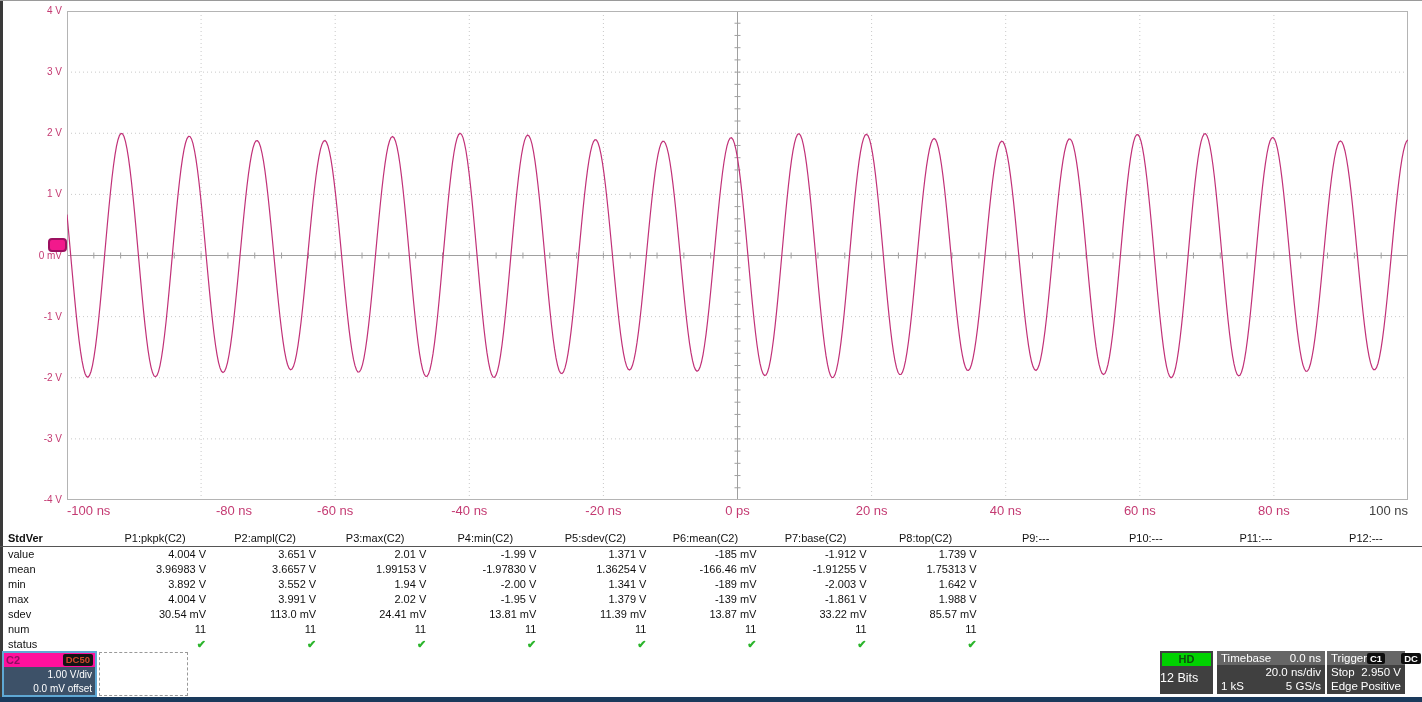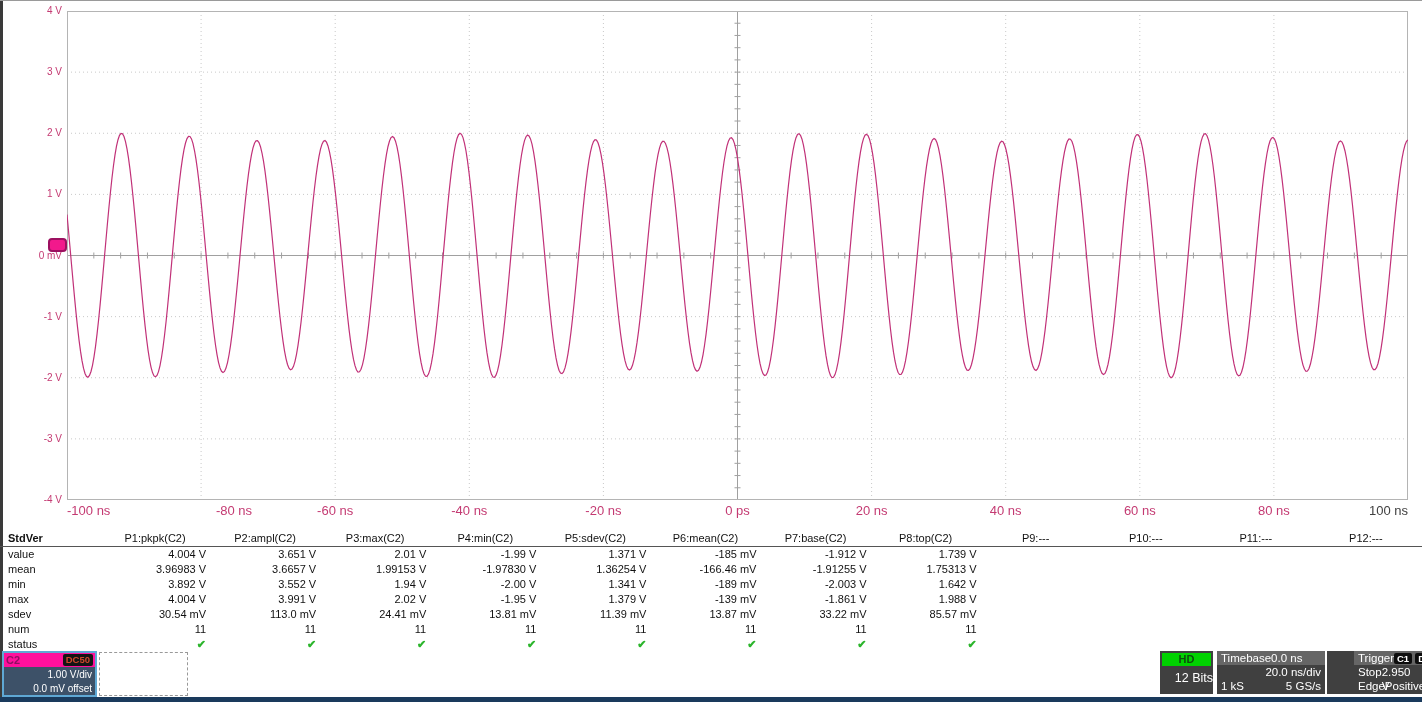--- a/index.html
+++ b/index.html
@@ -39,28 +39,28 @@
   .ch-body { color:#ffffff; font-size:10px; text-align:right; padding-right:3px; line-height:14px; padding-top:1px; }
 
   #empty-slot { position:absolute; left:99px; top:652px; width:89px; height:44px;
                 border:1px dashed #999; background:#ffffff; }
 
   
   .dbox { position:absolute; top:651px; height:43px; color:#ffffff; font-size:11.5px; }
   #hd-box { left:1160px; width:53px; }
   .hd-band { margin:2px 2px 0 2px; height:13px; line-height:13px; text-align:center;
              font-weight:bold; font-size:11px; }
-  .hd-bits { text-align:right; font-size:12.5px; line-height:24px; }
+  .hd-bits { text-align:left; font-size:12.5px; line-height:24px; }
   #tb-box { left:1217px; width:108px; }
-  #trig-box { left:1327px; width:95px;padding-left:27px; }
-  .dbox-head { height:14px; line-height:14px; display:flex; 
+  #trig-box { left:1327px; width:78px; }
+  .dbox-head { height:14px; line-height:14px; display:flex; justify-content:space-between;
                align-items:center; padding:0 4px; }
   .dbox-row { height:14px; line-height:14px; display:flex; justify-content:space-between; padding:0 4px; }
   .dbox-row.single { justify-content:flex-end; }
-  .badges { display:flex; gap:3px; }
+  .badges { display:flex; gap:16px; }
   .tbadge { background:#0d0d0d; color:#fff; font-size:9.5px; font-weight:bold;
             padding:0 3px; height:11px; line-height:11px; border-radius:2px; }
 
   #bottom-strip { position:absolute; left:0; top:697px; width:1422px; height:5px; }
 </style>
 </head>
 <body>
 
 <div id="app">
   <div id="left-edge"></div>

